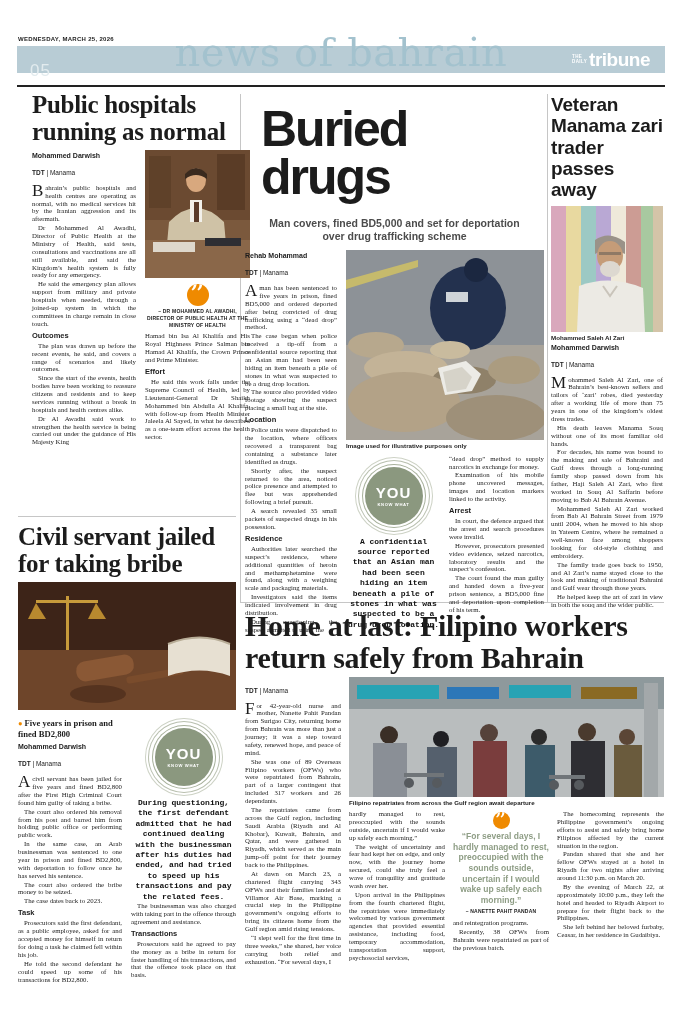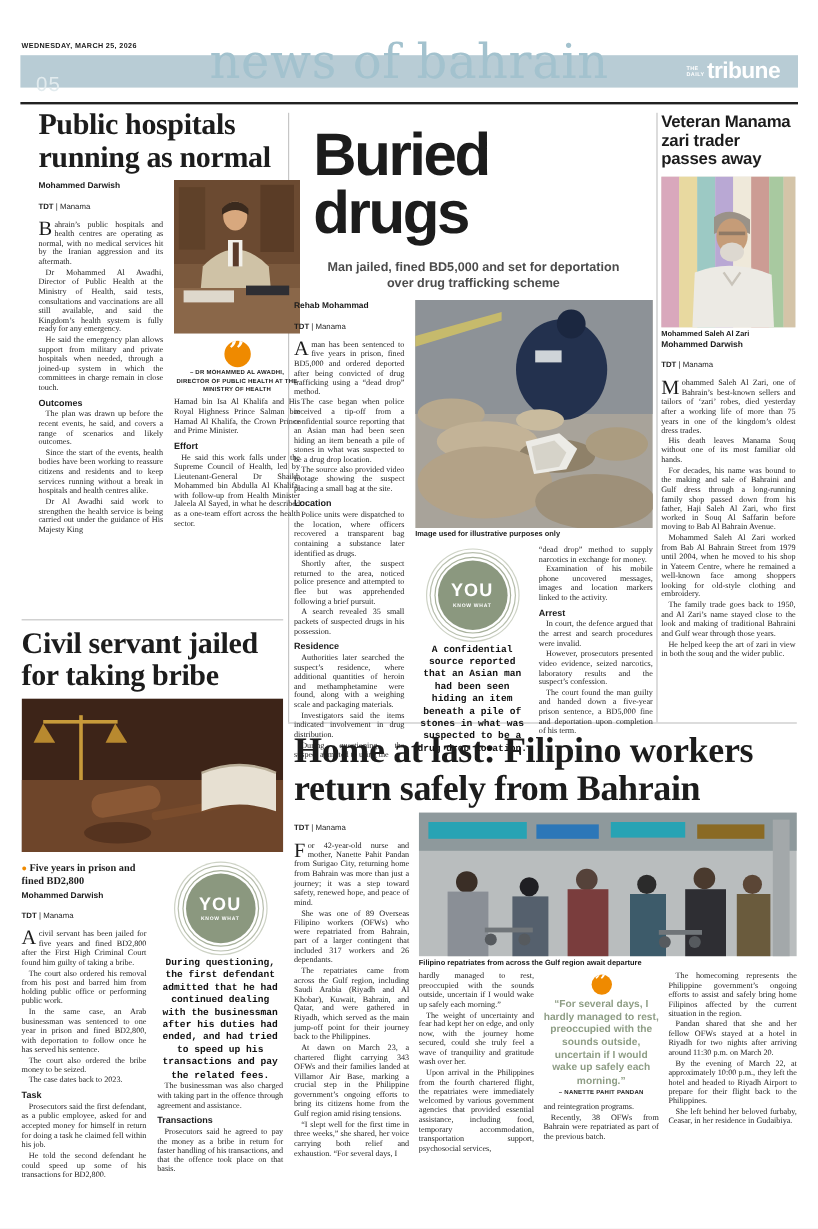--- a/index.html
+++ b/index.html
@@ -32,21 +32,21 @@
   #art-buried{left:245px;top:90px;width:299px;}
   #art-zari{left:551px;top:94px;width:112px;}
   #art-home{left:245px;top:610px;width:419px;}
   .headline-serif{font-family:"Liberation Serif",serif;font-weight:bold;font-size:25px;
         line-height:1.06;letter-spacing:-.3px;margin:0 0 5px;}
   #art-home .headline-serif{font-size:30px;margin-bottom:3px;}
   .headline-mega{font-family:"Liberation Sans",sans-serif;font-weight:900;font-size:50px;
         letter-spacing:-2px;text-align:left;line-height:.95;margin:16px;}
   .standfirst{font-family:"Liberation Sans",sans-serif;font-weight:bold;font-size:10.5px;
         color:#4c4c4c;text-align:center;line-height:1.25;margin:8px auto 7px;width:84%;}
-  .headline-sans{font-family:"Liberation Sans",sans-serif;font-weight:bold;font-size:14px;
+  .headline-sans{font-family:"Liberation Sans",sans-serif;font-weight:bold;font-size:19px;
         line-height:1.12;margin:0 0 6px;letter-spacing:-.2px;}
   .byline{margin:2px 0 5px;}
   .byline .name{font-family:"Liberation Sans",sans-serif;font-weight:bold;font-size:7px;display:block;line-height:1.25;}
   .byline .agency{font-family:"Liberation Sans",sans-serif;font-size:6.5px;line-height:1.25;}
   .byline .agency b{font-weight:bold;}
   .bodycol p{font-size:6.8px;line-height:1.16;text-align:justify;margin:0 0 1px;text-indent:6px;}
   .bodycol p.lead{text-indent:0;}
   .bodycol p.lead::first-letter{float:left;font-size:17px;line-height:13px;padding:0 2px 0 0;}
   .subhead{font-family:"Liberation Sans",sans-serif;font-weight:bold;font-size:7.5px;
         margin:4px 0 2px;line-height:1.1;}
@@ -197,21 +197,21 @@
         <div class="callout-text">During questioning, the first defendant admitted that he had continued dealing with the businessman after his duties had ended, and had tried to speed up his transactions and pay the related fees.</div>
         <p class="cont-gap" style="text-indent:6px;">The businessman was also charged with taking part in the offence through agreement and assistance.</p>
         <div class="subhead">Transactions</div>
         <p>Prosecutors said he agreed to pay the money as a bribe in return for faster handling of his transactions, and that the offence took place on that basis.</p>
       </div>
     </div>
   </div>
 
   <div class="article" id="art-buried">
     <h1 class="headline-mega">Buried drugs</h1>
-    <div class="standfirst">Man jailed, fined BD5,000 and set for deportation over drug trafficking scheme</div>
+    <div class="standfirst">Man covers, fined BD5,000 and set for deportation over drug trafficking scheme</div>
     <div class="row">
       <div class="colA bodycol">
         <div class="byline">
           <span class="name">Rehab Mohammad</span>
           <span class="agency"><b>TDT</b> <span>| Manama</span></span>
         </div>
         <p class="lead">A man has been sentenced to five years in prison, fined BD5,000 and ordered deported after being convicted of drug trafficking using a “dead drop” method.</p>
         <p>The case began when police received a tip-off from a confidential source reporting that an Asian man had been seen hiding an item beneath a pile of stones in what was suspected to be a drug drop location.</p>
         <p>The source also provided video footage showing the suspect placing a small bag at the site.</p>
         <div class="subhead">Location</div>

